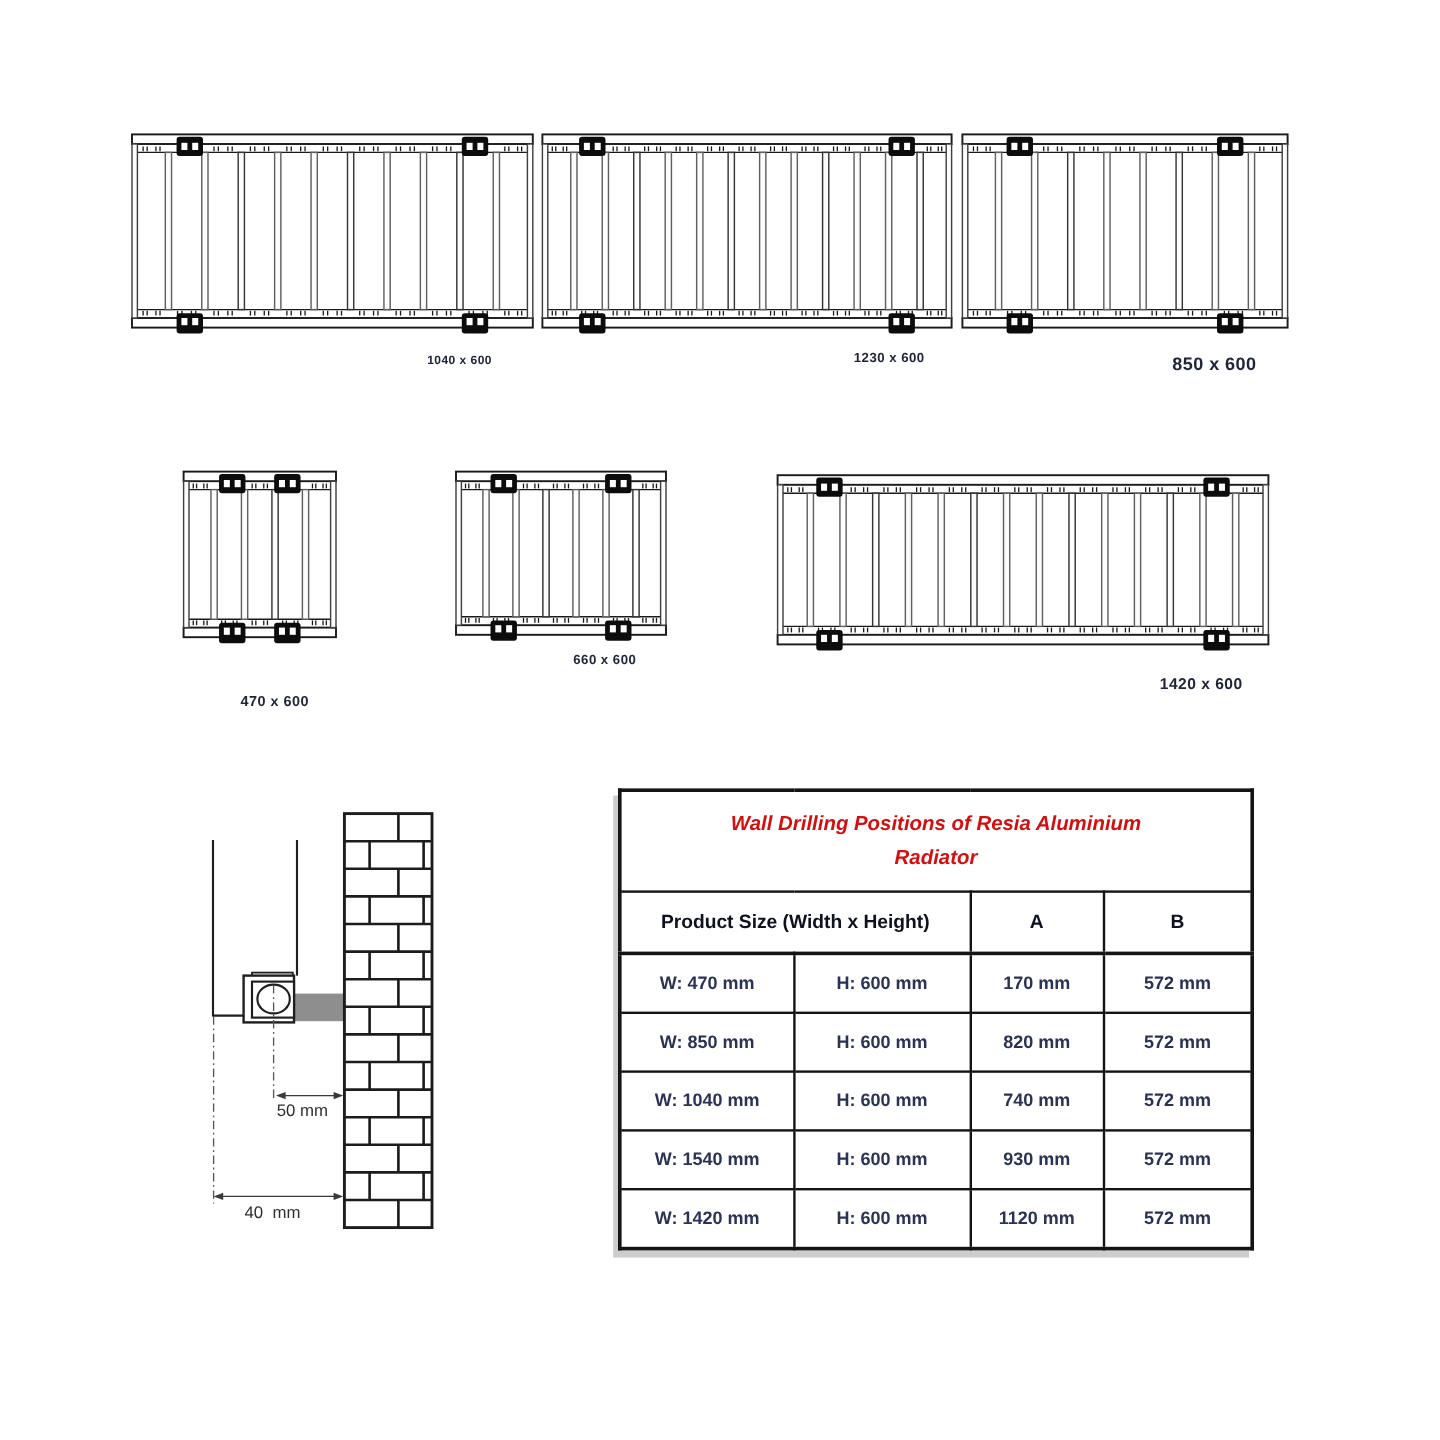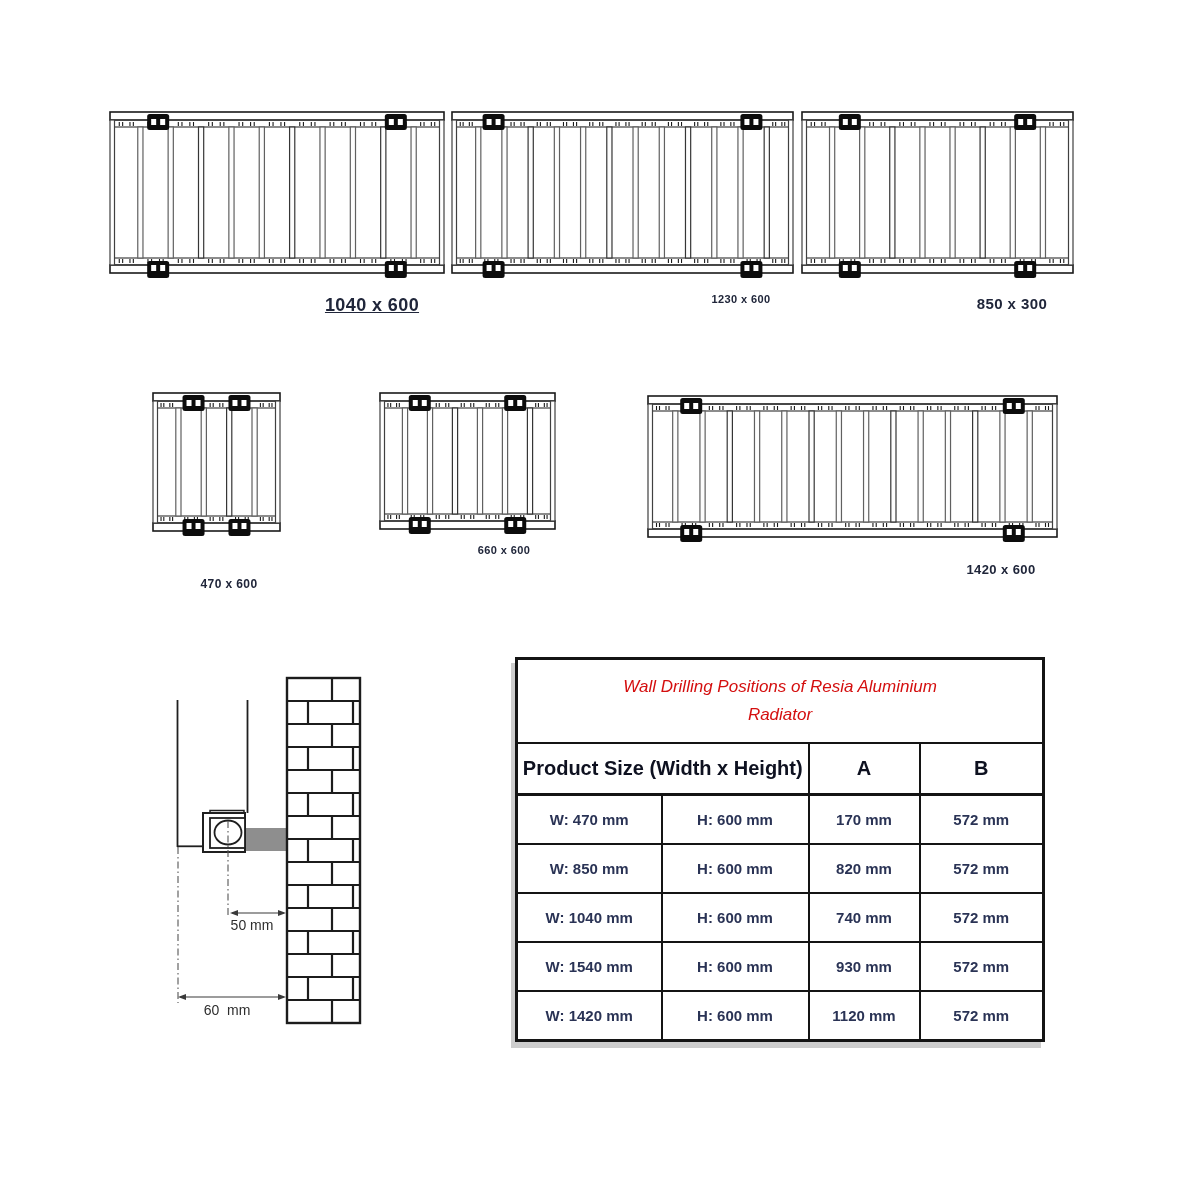--- a/index.html
+++ b/index.html
@@ -10,21 +10,21 @@
   .canvas{position:absolute;left:0;top:0;width:1200px;height:1200px;}
 
   
   .rad-svg{position:absolute;overflow:visible;}
 
   
   .rad-label{
     position:absolute;width:140px;text-align:center;font-weight:700;
     color:#20263a;letter-spacing:.4px;white-space:pre;
   }
-  .rl-0{left:302px;top:295px;font-size:18px;text-decoration:underline;}
+  .rl-0{left:313px;top:295px;font-size:10px;}
   .rl-1{left:671px;top:293px;font-size:11px;}
   .rl-2{left:942px;top:295px;font-size:15px;}
   .rl-3{left:159px;top:549px;font-size:12px;margin-top:28px;}
   .rl-4{left:434px;top:544px;font-size:11px;}
   .rl-5{left:931px;top:562px;font-size:13px;}
 
   
   .wall-svg{position:absolute;left:140px;top:655px;width:245px;height:380px;}
   .dim-label{
     position:absolute;font-size:14px;color:#2e2e2e;text-align:center;white-space:pre;
@@ -37,24 +37,24 @@
   table.drill{
     border-collapse:collapse;table-layout:fixed;width:527px;background:#ffffff;
     border:3px solid #141414;box-shadow:-4px 6px 0 rgba(145,145,145,.45);
   }
   table.drill td{
     border:2px solid #141414;text-align:center;vertical-align:middle;
     font-family:"Liberation Sans","DejaVu Sans",sans-serif;
   }
   td.title-cell{
     height:80px;border-bottom:3px solid #141414;color:#d40f0f;
-    font-style:italic;font-weight:400;font-size:17px;line-height:1.65;
+    font-style:italic;font-weight:700;font-size:17px;line-height:1.65;
   }
   tr.head-row td{
-    height:47px;font-weight:700;font-size:20px;color:#0e1120;border-bottom:3px solid #141414;
+    height:47px;font-weight:700;font-size:16px;color:#0e1120;border-bottom:3px solid #141414;
   }
   tr.data-row td{height:45px;font-weight:700;font-size:15px;color:#2a3355;}
 </style>
 </head>
 <body>
 
 <div class="canvas">
 
   <div id="radiator-area">
       <svg class="rad-svg" viewBox="-8 -8 350 177" width="350" height="177" style="left:102px;top:104px">
@@ -780,21 +780,21 @@
         <g>
           <rect x="354.7957746478873" y="129" width="22" height="17" rx="2.5" fill="#0c0c0c"></rect>
           <rect x="358.7957746478873" y="133" width="5" height="6" fill="#fff"></rect>
           <rect x="367.7957746478873" y="133" width="5" height="6" fill="#fff"></rect>
         </g>
       </svg>
     </div>
 
   <div class="rad-label rl-0">1040 x 600</div>
   <div class="rad-label rl-1">1230 x 600</div>
-  <div class="rad-label rl-2">850 x 300</div>
+  <div class="rad-label rl-2">850 x 600</div>
   <div class="rad-label rl-3">470 x 600</div>
   <div class="rad-label rl-4">660 x 600</div>
   <div class="rad-label rl-5">1420 x 600</div>
 
   <svg class="wall-svg" viewBox="0 0 245 380">
     <g stroke="#1f1f1f" stroke-width="1.8" fill="none">
       <line x1="37.5" y1="45" x2="37.5" y2="192"></line>
       <line x1="107.5" y1="45" x2="107.5" y2="158"></line>
       <line x1="37" y1="191.3" x2="64" y2="191.3"></line>
     </g>
@@ -851,21 +851,21 @@
       <polygon points="146,258 138,255 138,261" fill="#3a3a3a"></polygon>
     </g>
     <g>
       <line x1="38" y1="192" x2="38" y2="348" stroke="#555555" stroke-width="1.1" stroke-dasharray="7 3 1.5 3"></line>
       <line x1="40" y1="342" x2="144" y2="342" stroke="#3a3a3a" stroke-width="1.2"></line>
       <polygon points="38,342 46,339 46,345" fill="#3a3a3a"></polygon>
       <polygon points="146,342 138,339 138,345" fill="#3a3a3a"></polygon>
     </g>
   </svg>
   <div class="dim-label dim50">50 mm</div>
-  <div class="dim-label dim90">60  mm</div>
+  <div class="dim-label dim90">40  mm</div>
 
   <div class="table-wrap">
     <table class="drill">
       <colgroup>
           <col style="width:145px">
           <col style="width:147px">
           <col style="width:111px">
           <col style="width:124px">
         </colgroup>
       <tbody>

